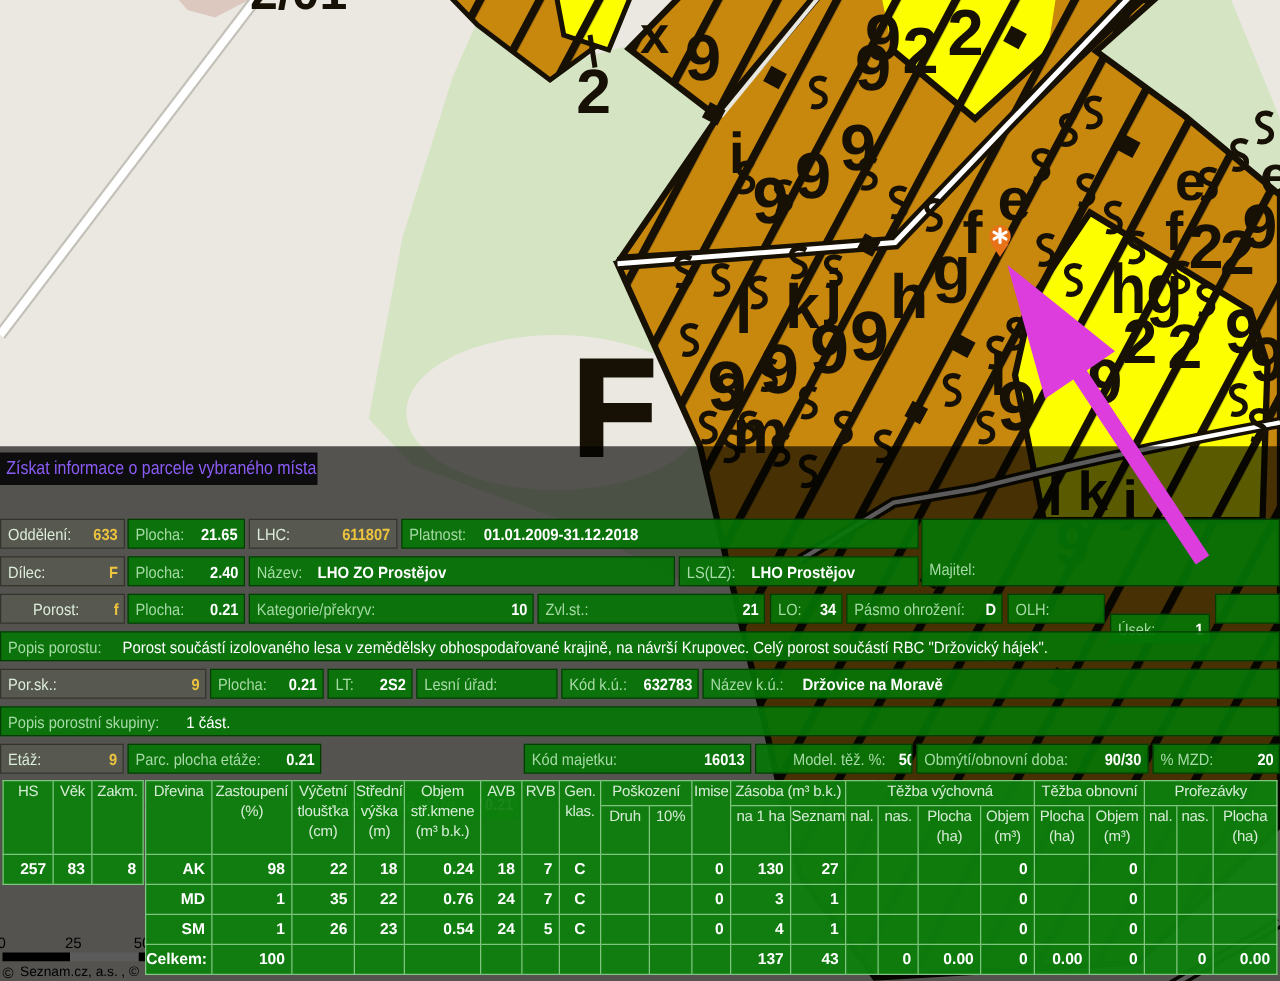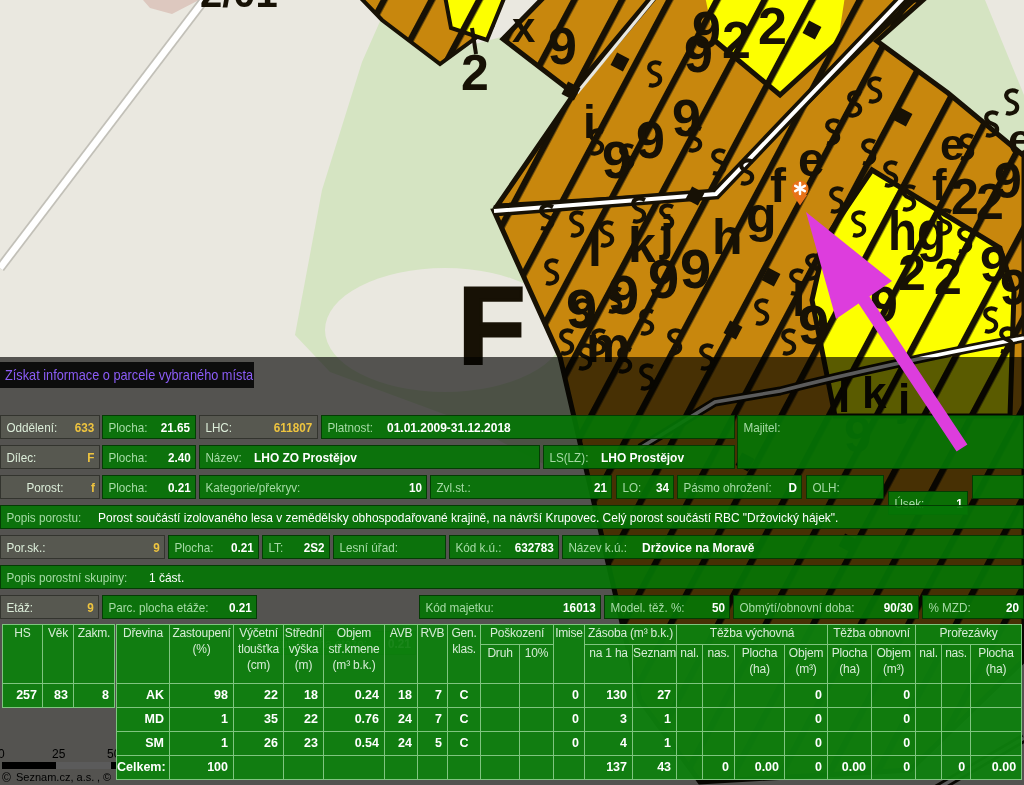--- a/index.html
+++ b/index.html
@@ -196,21 +196,21 @@
     <span class="v">21.65</span>
   </div>
 <div class="cell gray" style="left:199px;top:415px;width:119px;">
     <span class="l">LHC:</span>
     <span class="v">611807</span>
   </div>
 <div class="cell" style="left:321px;top:415px;width:414px;">
     <span class="l">Platnost:</span>
     <span class="vl">01.01.2009-31.12.2018</span>
   </div>
-<div class="cell" style="left:737px;top:415px;width:287px;height:54px;align-items:flex-start;">
+<div class="cell" style="left:737px;top:415px;width:287px;height:54px;align-items:flex-end;">
     <span class="l" style="line-height:24px;">Majitel:</span>
   </div>
 
 <div class="cell gray" style="left:0;top:445px;width:100px;">
     <span class="l">Dílec:</span>
     <span class="v">F</span>
   </div>
 <div class="cell" style="left:102px;top:445px;width:94px;">
     <span class="l">Plocha:</span>
     <span class="v">2.40</span>
@@ -300,21 +300,21 @@
     <span class="v">0.21</span>
   </div>
 <div class="cell" style="left:261px;top:595px;width:155px;margin-top:36px;">
     <span class="l">Skut. plocha etáže:</span>
     <span class="v">0.21</span>
   </div>
 <div class="cell" style="left:419px;top:595px;width:182px;">
     <span class="l">Kód majetku:</span>
     <span class="v">16013</span>
   </div>
-<div class="cell" style="left:604px;top:595px;width:126px;">
+<div class="cell" style="left:604px;top:595px;width:126px;padding-left:24px;">
     <span class="l">Model. těž. %:</span>
     <span class="v">50</span>
   </div>
 <div class="cell" style="left:733px;top:595px;width:186px;">
     <span class="l">Obmýtí/obnovní doba:</span>
     <span class="v">90/30</span>
   </div>
 <div class="cell" style="left:922px;top:595px;width:102px;">
     <span class="l">% MZD:</span>
     <span class="v">20</span>

